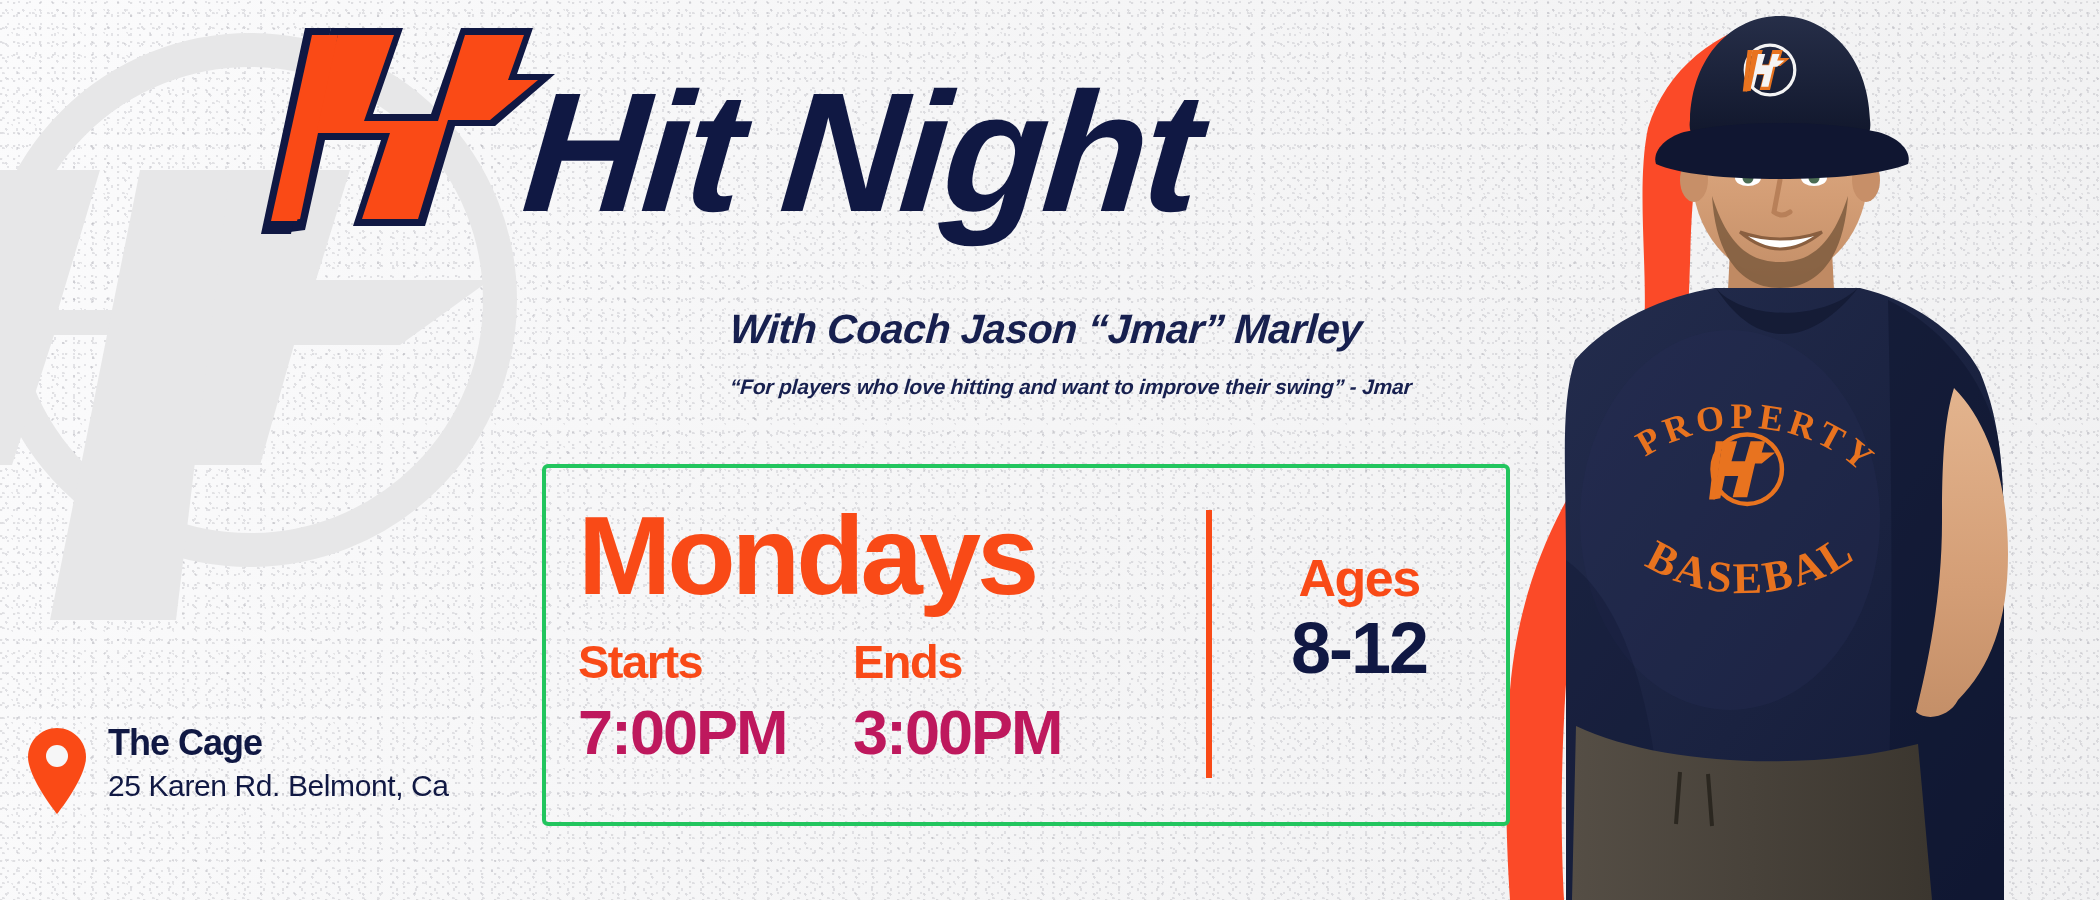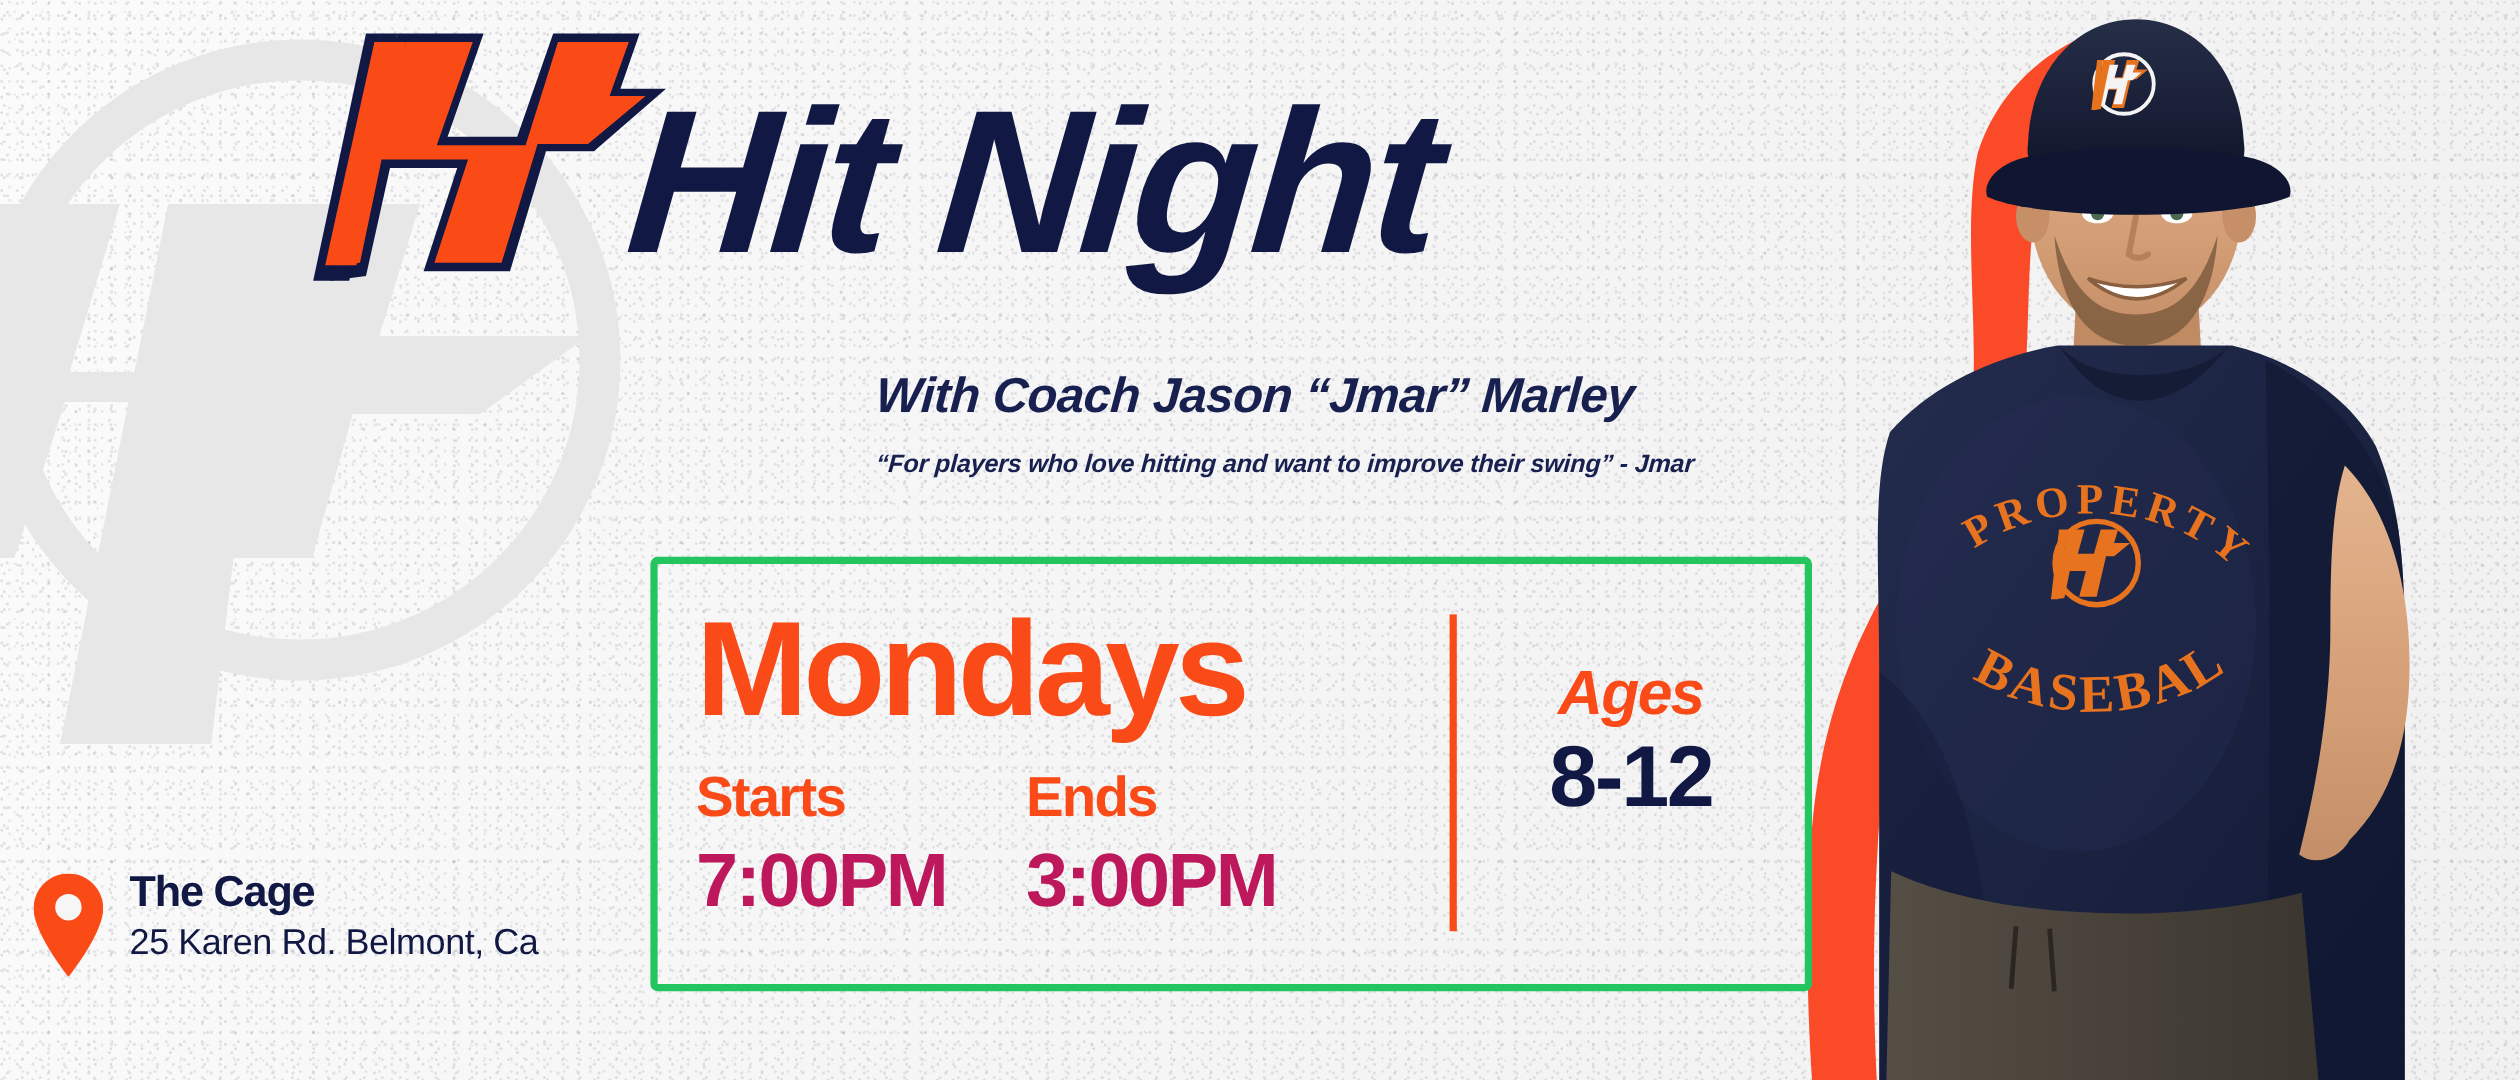--- a/index.html
+++ b/index.html
@@ -97,21 +97,21 @@
     transform:skewX(-4deg);
     z-index:6;
     white-space:nowrap;
   }
 
   
   #info-box{
     position:absolute;
     left:542px; top:464px;
     width:968px; height:362px;
-    border:6px solid #22c55e;
+    border:4px solid #22c55e;
     border-radius:6px;
     z-index:6;
     display:flex;
     align-items:stretch;
   }
 
   .schedule-col{
     flex:0 0 660px;
     position:relative;
     padding:32px 0 0 32px;
@@ -163,21 +163,20 @@
     align-items:center;
     justify-content:center;
     padding-bottom:54px;
   }
   #ages-cap{
     font-weight:bold;
     font-size:52px;
     line-height:1;
     letter-spacing:-1.5px;
     color:#f94a17;
-    font-style:italic;
   }
   #ages-val{
     font-weight:bold;
     font-size:72px;
     line-height:1;
     letter-spacing:-2px;
     color:#101843;
     margin-top:8px;
   }
 

